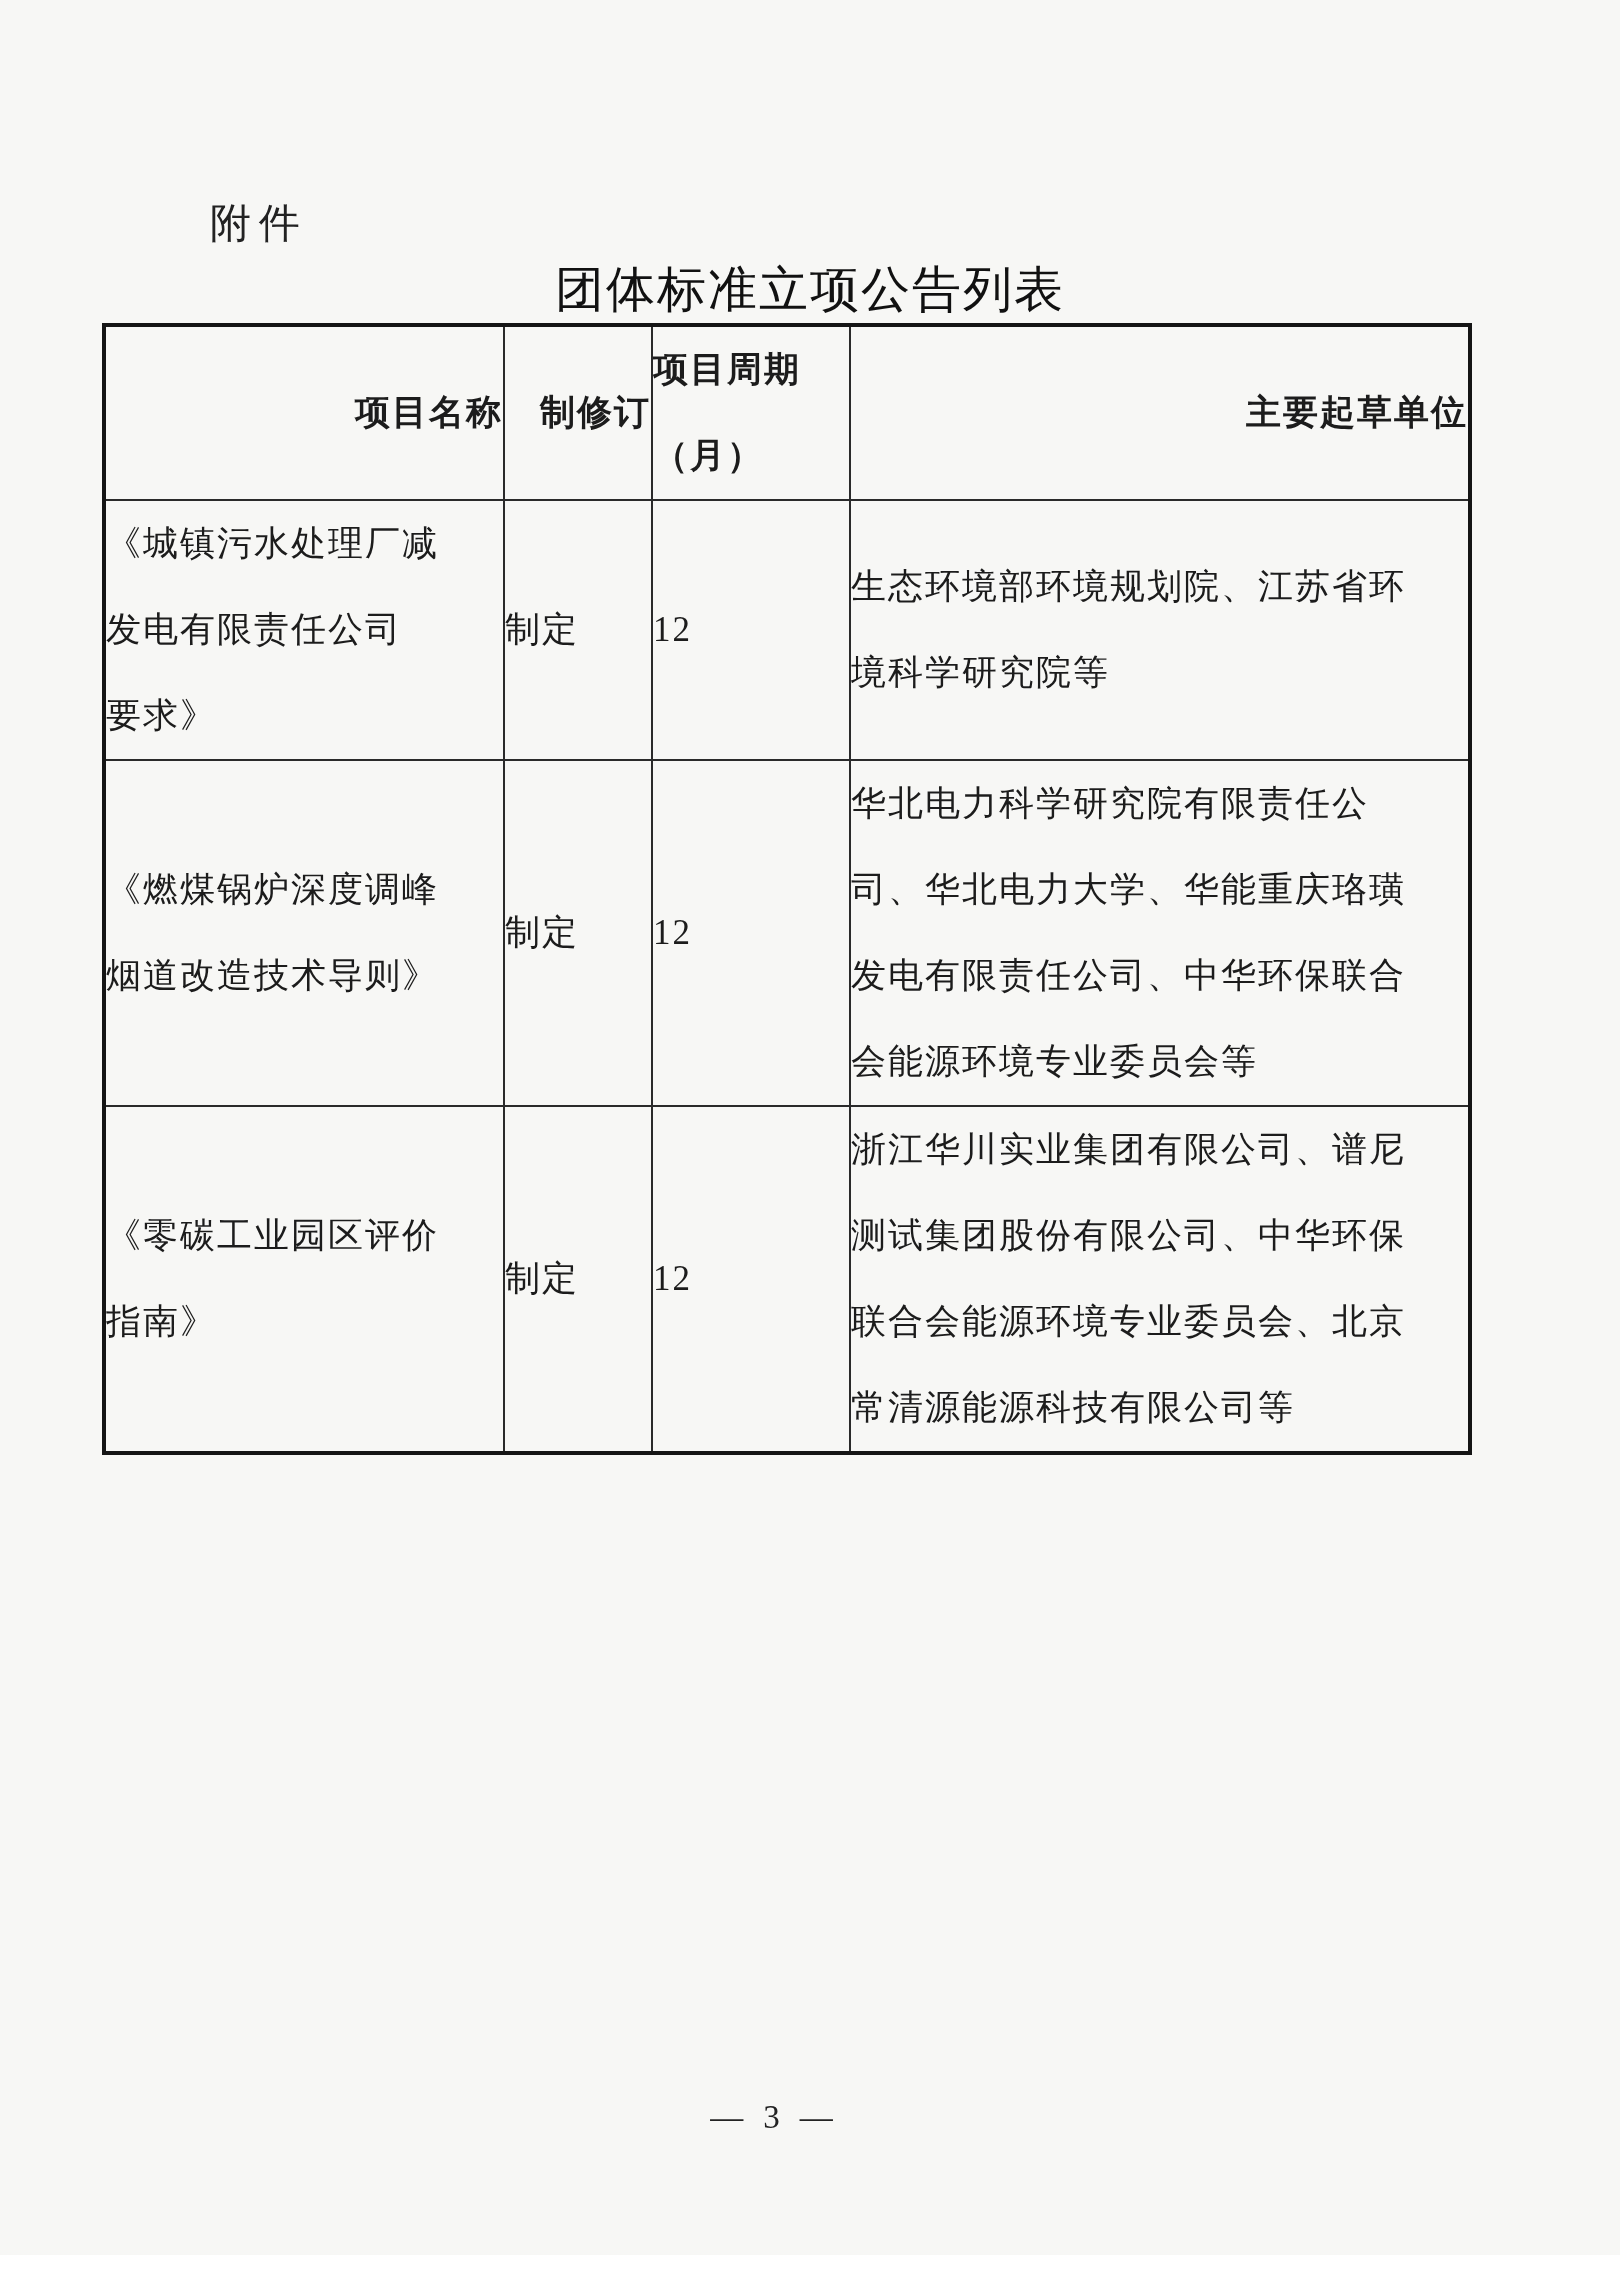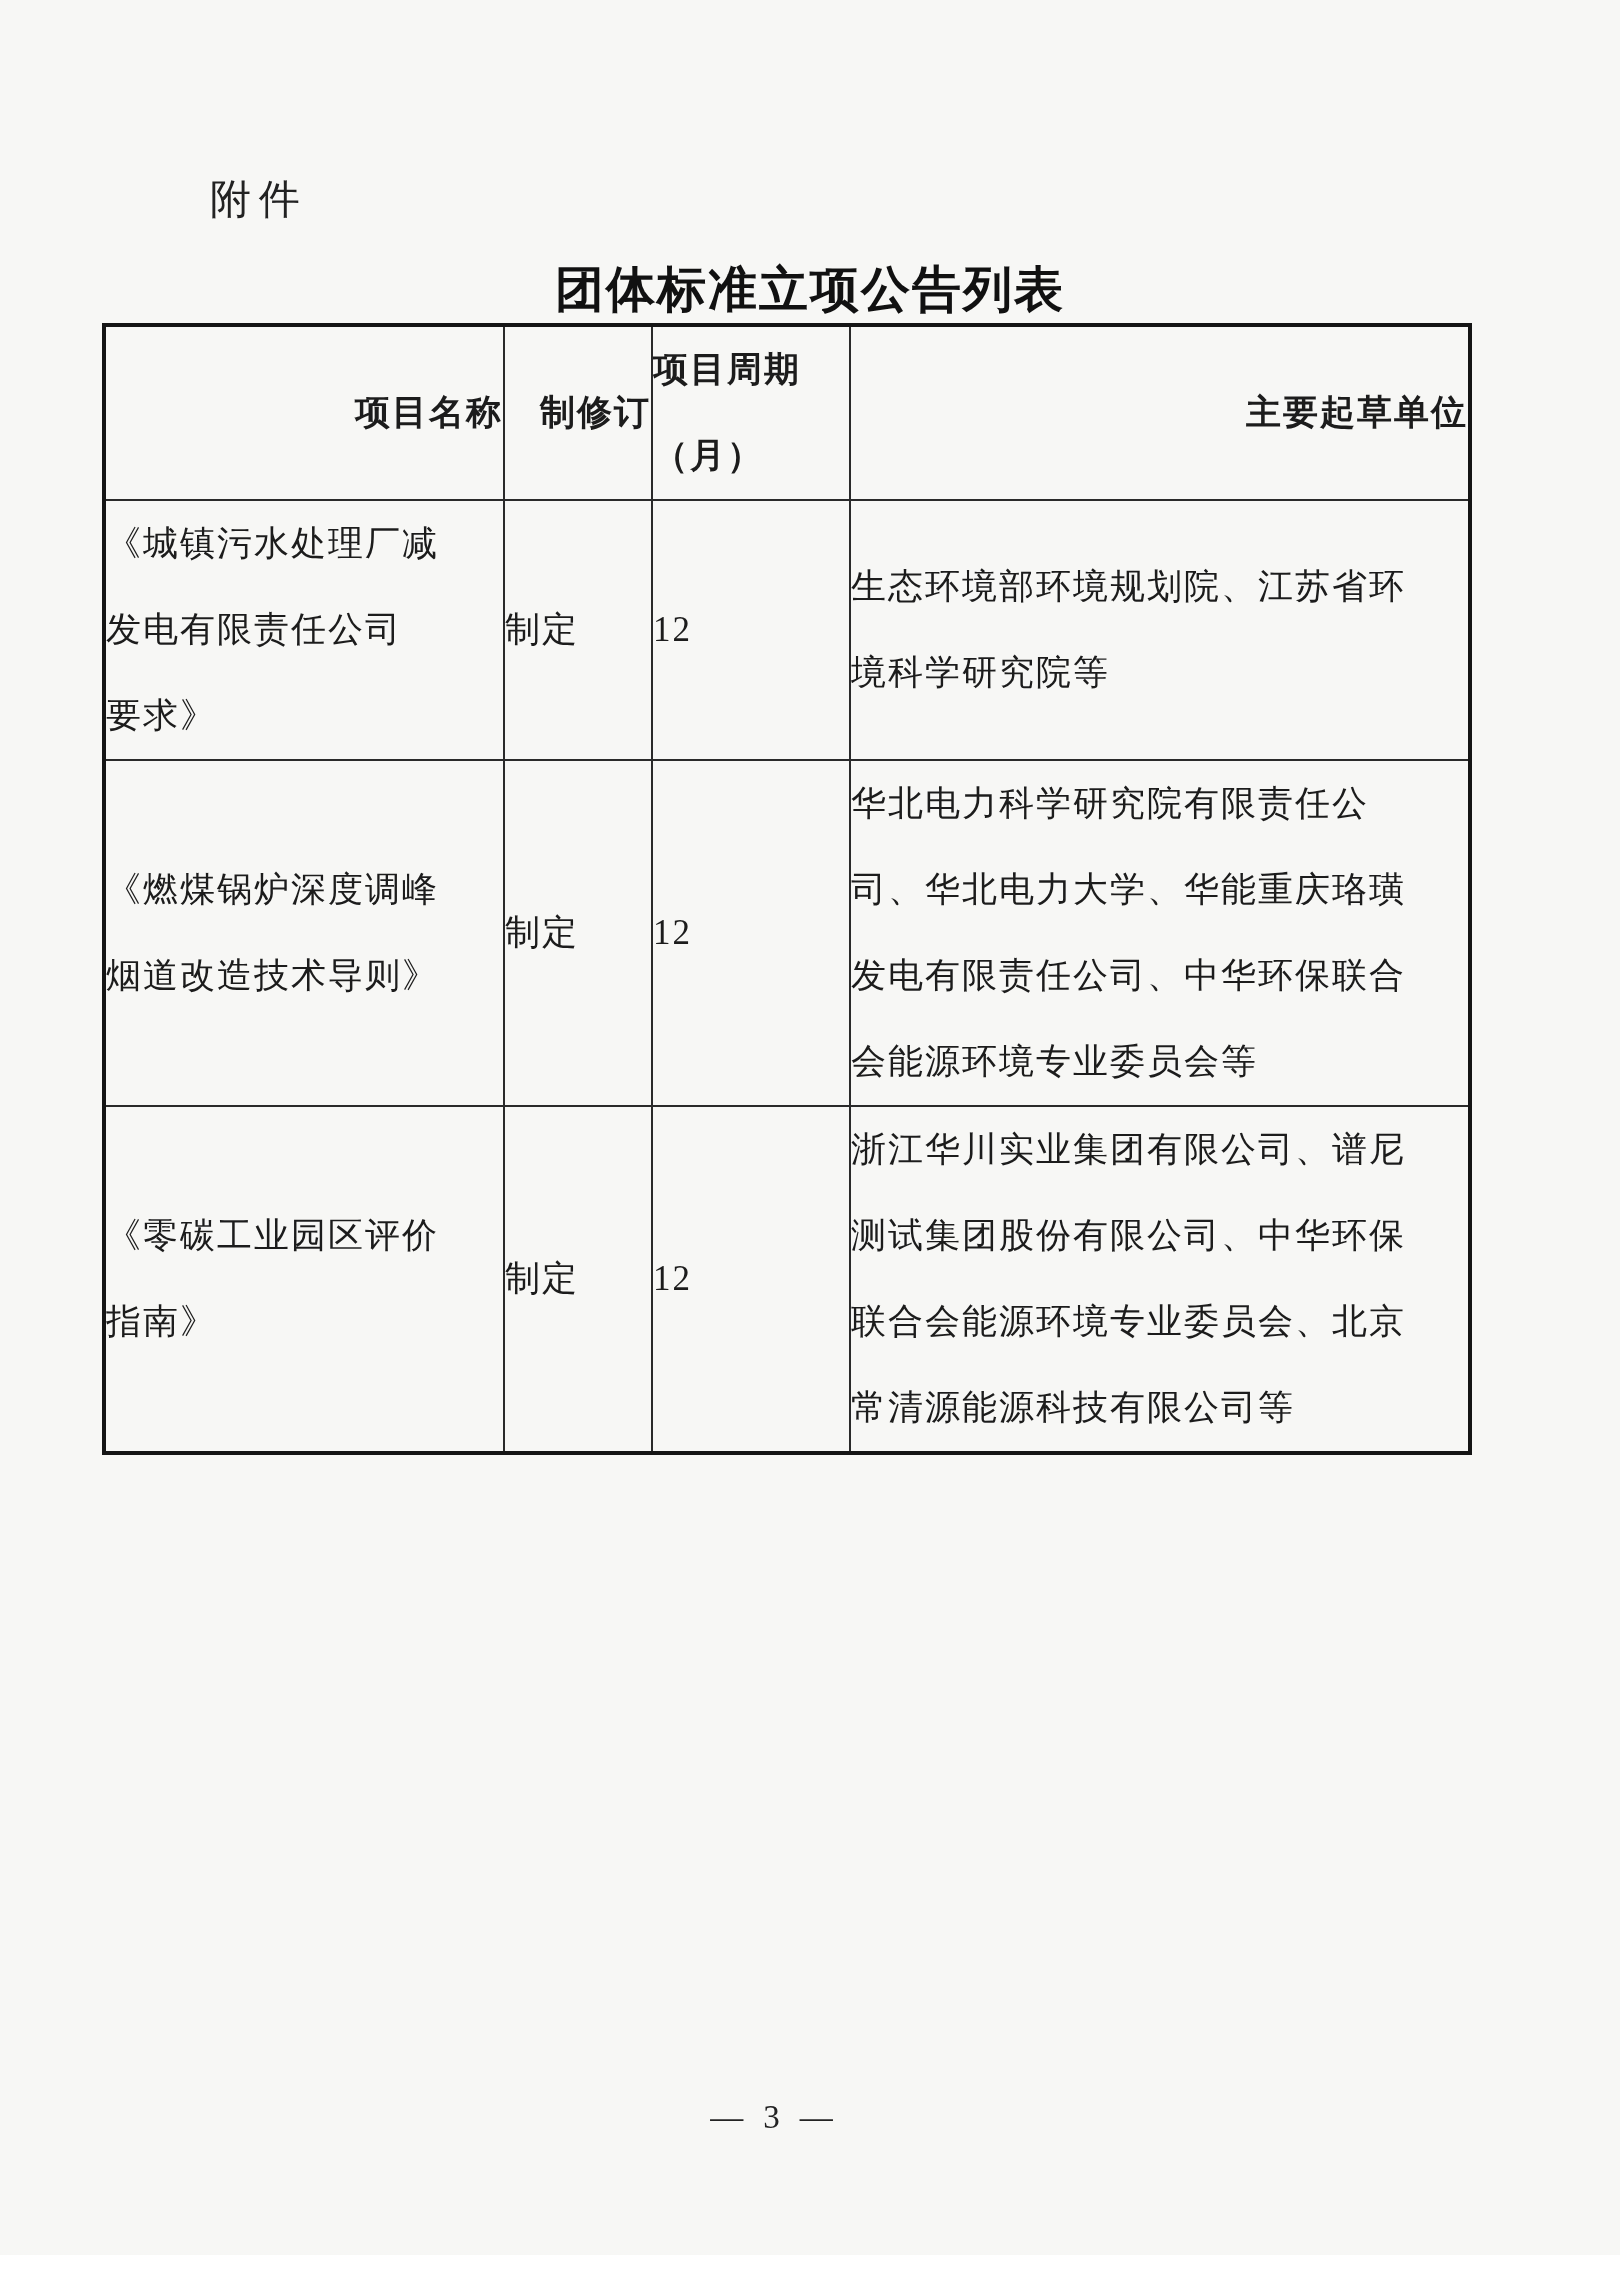--- a/index.html
+++ b/index.html
@@ -19,33 +19,33 @@
     position: absolute;
     left: 0;
     bottom: 0;
     width: 100%;
     height: 37px;
     background: #ffffff;
   }
   .attachment-label {
     position: absolute;
     left: 210px;
-    top: 172px;
+    top: 196px;
     font-size: 41px;
     letter-spacing: 7.8px;
     color: #222;
   }
   .doc-title {
     position: absolute;
     left: 0;
     top: 257px;
     width: 100%;
     text-align: center;
     font-size: 49px;
-    font-weight: bold;
+    font-weight: normal;
     letter-spacing: 2px;
     color: #111;
   }
   table.standards-table {
     position: absolute;
     left: 102px;
     top: 323px;
     width: 1366px;
     border-collapse: collapse;
     table-layout: fixed;

